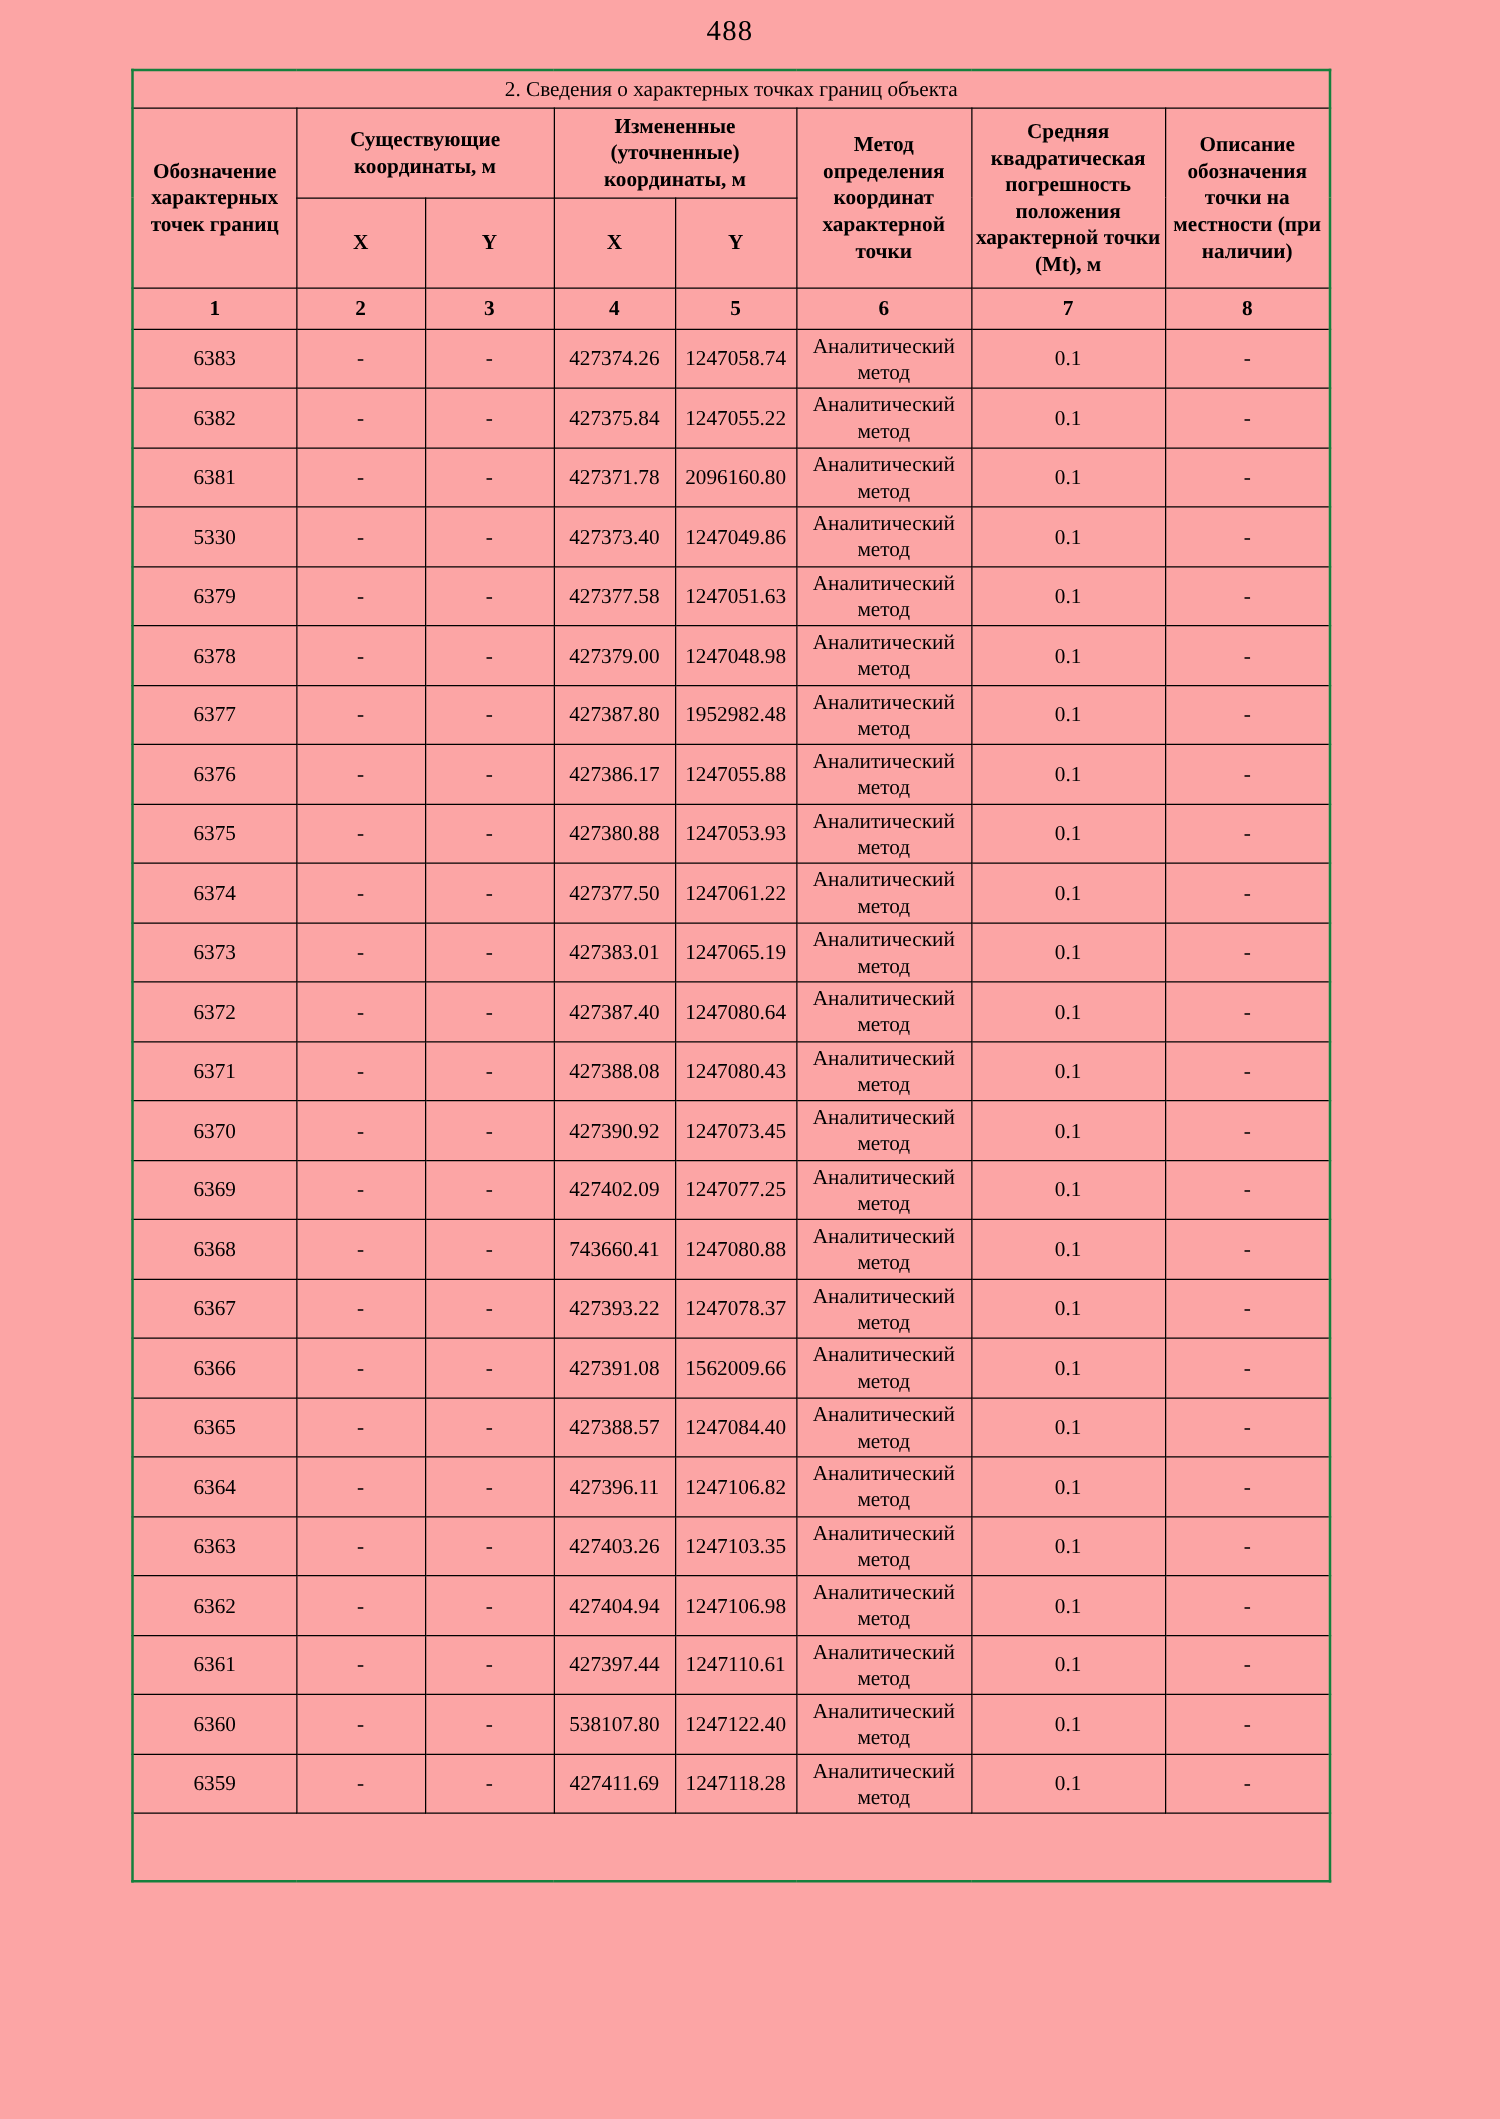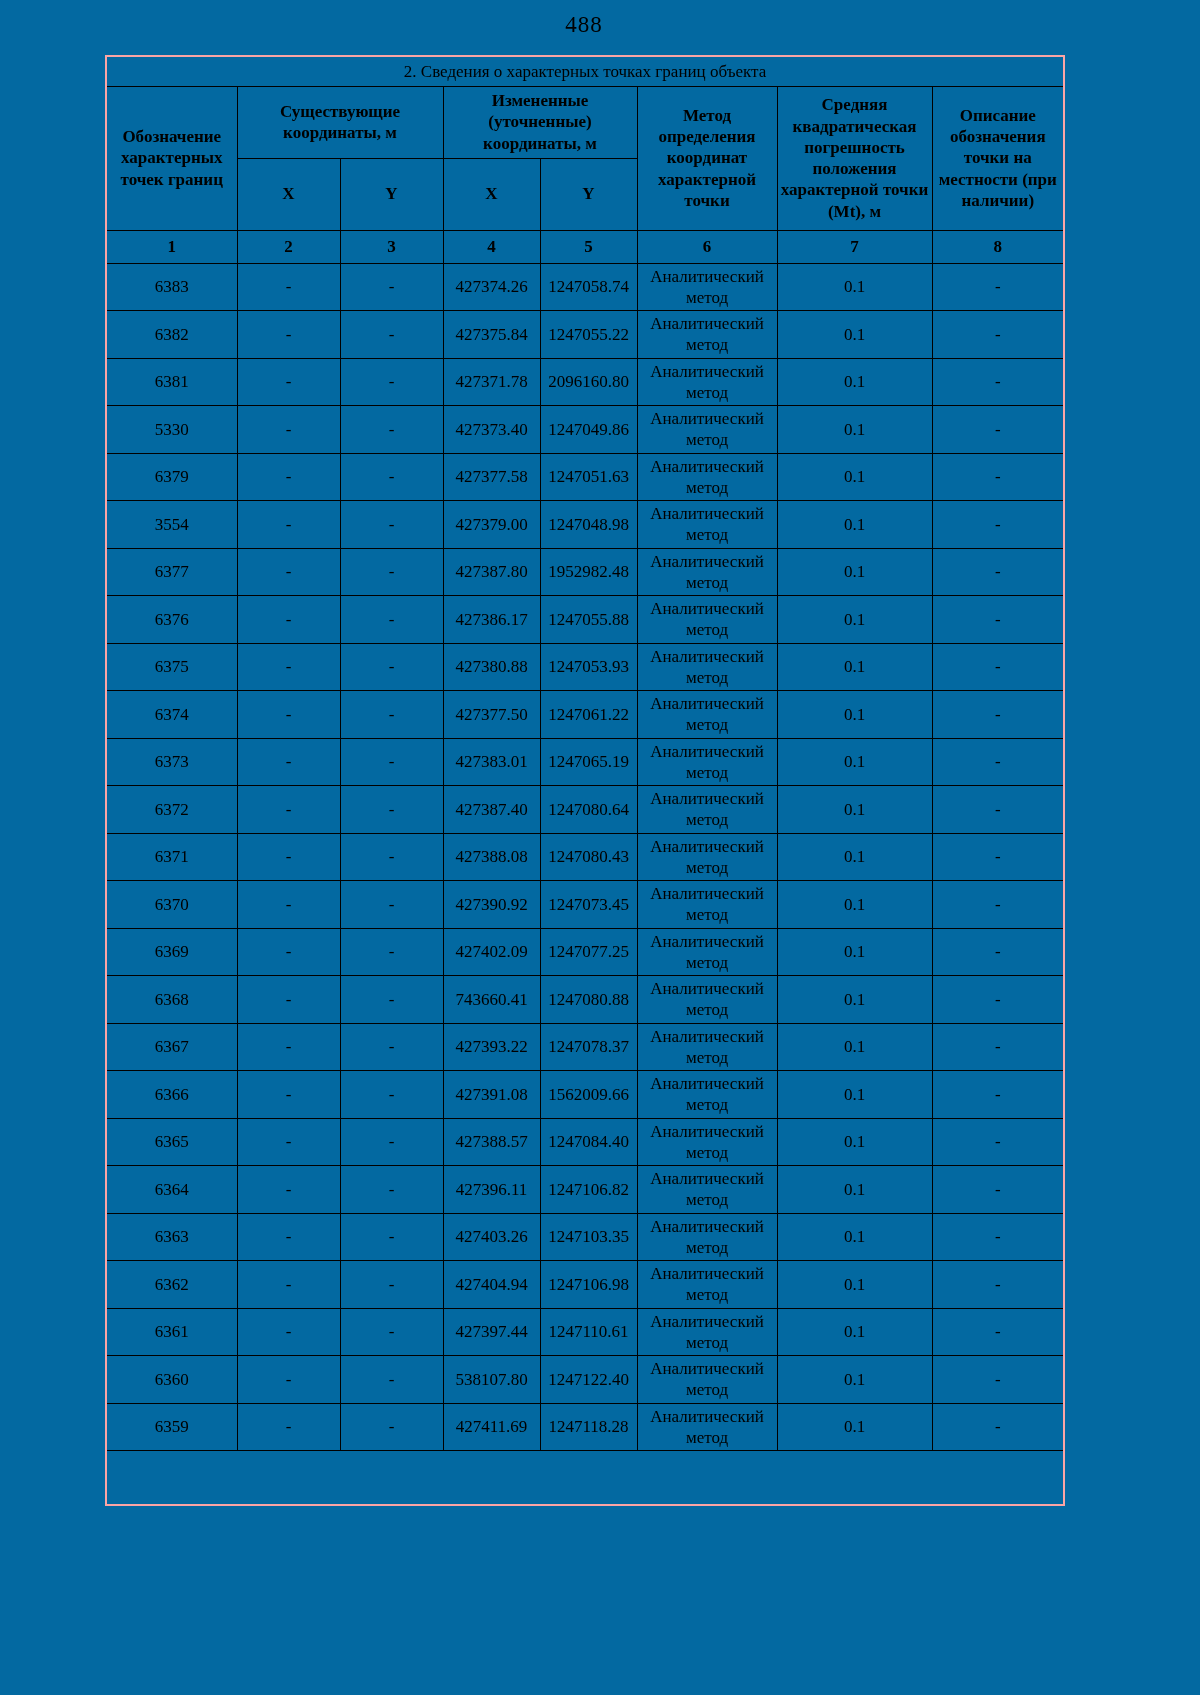--- a/index.html
+++ b/index.html
@@ -8,39 +8,39 @@
     width: 1200px;
     min-height: 1695px;
     background: #ffffff;
     color: #000000;
     font-family: "Liberation Serif", serif;
   }
   .page {
     position: relative;
     width: 1200px;
     min-height: 1695px;
-    background: #0369a1;
+    background: #fca5a5;
   }
   .page-number {
     position: absolute;
     top: 12px;
     left: 105px;
     width: 958px;
     text-align: center;
     font-size: 23px;
     letter-spacing: 1px;
   }
   table.doc-table {
     position: absolute;
     top: 55px;
     left: 105px;
     width: 958px;
     border-collapse: collapse;
     table-layout: fixed;
-    border: 2px solid #fca5a5;
+    border: 2px solid #15803d;
   }
   .doc-table td, .doc-table th {
     border: 1px solid #000;
     padding: 2px 3px;
     font-size: 17px;
     line-height: 1.25;
     text-align: center;
     vertical-align: middle;
     overflow: hidden;
     word-wrap: break-word;
@@ -151,21 +151,21 @@
           <td>6379</td>
           <td>-</td>
           <td>-</td>
           <td>427377.58</td>
           <td>1247051.63</td>
           <td>Аналитический метод</td>
           <td>0.1</td>
           <td>-</td>
         </tr>
         <tr>
-          <td>3554</td>
+          <td>6378</td>
           <td>-</td>
           <td>-</td>
           <td>427379.00</td>
           <td>1247048.98</td>
           <td>Аналитический метод</td>
           <td>0.1</td>
           <td>-</td>
         </tr>
         <tr>
           <td>6377</td>

